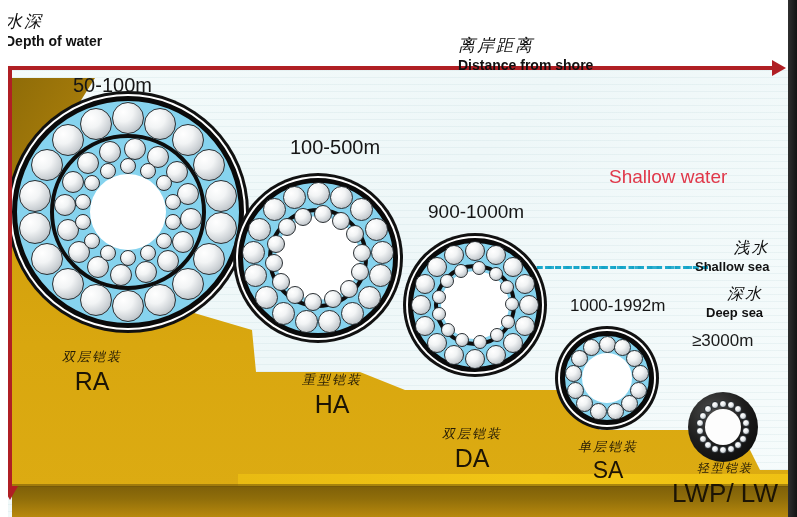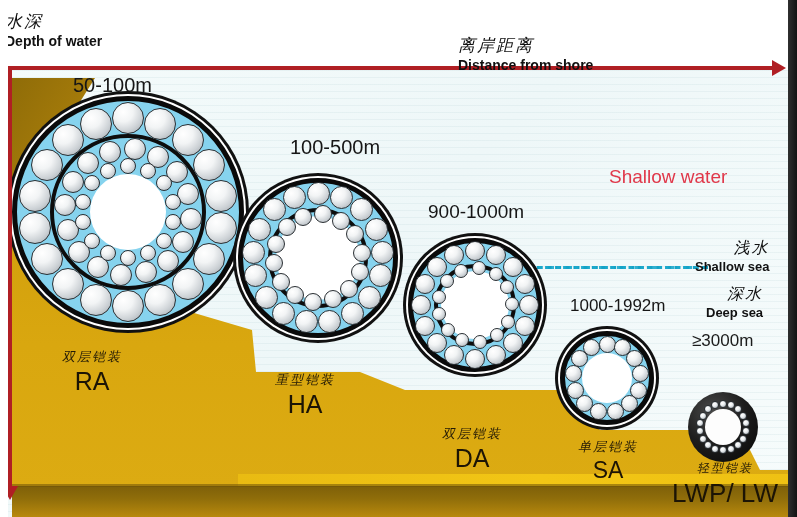--- a/index.html
+++ b/index.html
@@ -133,21 +133,21 @@
     font-family: "DejaVu Sans", sans-serif;
     font-size: 13px; color: #231a06; letter-spacing: 2px;
     font-style: italic; display: block; white-space: nowrap;
   }
   .cable-name .ab {
     font-family: "Liberation Sans", sans-serif;
     font-size: 25px; color: #1c1405; display: block;
     margin-top: 1px; white-space: nowrap;
   }
   #name-ra  { left:  62px; top: 348px; }
-  #name-ha  { left: 275px; top: 371px; }
+  #name-ha  { left: 302px; top: 371px; }
   #name-da  { left: 442px; top: 425px; }
   #name-sa  { left: 578px; top: 438px; }
   #name-lw  { left: 672px; top: 460px; }
   #name-lw .cn { font-size: 12px; }
   #name-lw .ab { font-size: 26px; }
   #name-sa .ab { font-size: 23px; }
 
   
   .cable { position: absolute; border-radius: 50%; }
   .cable .ring {

